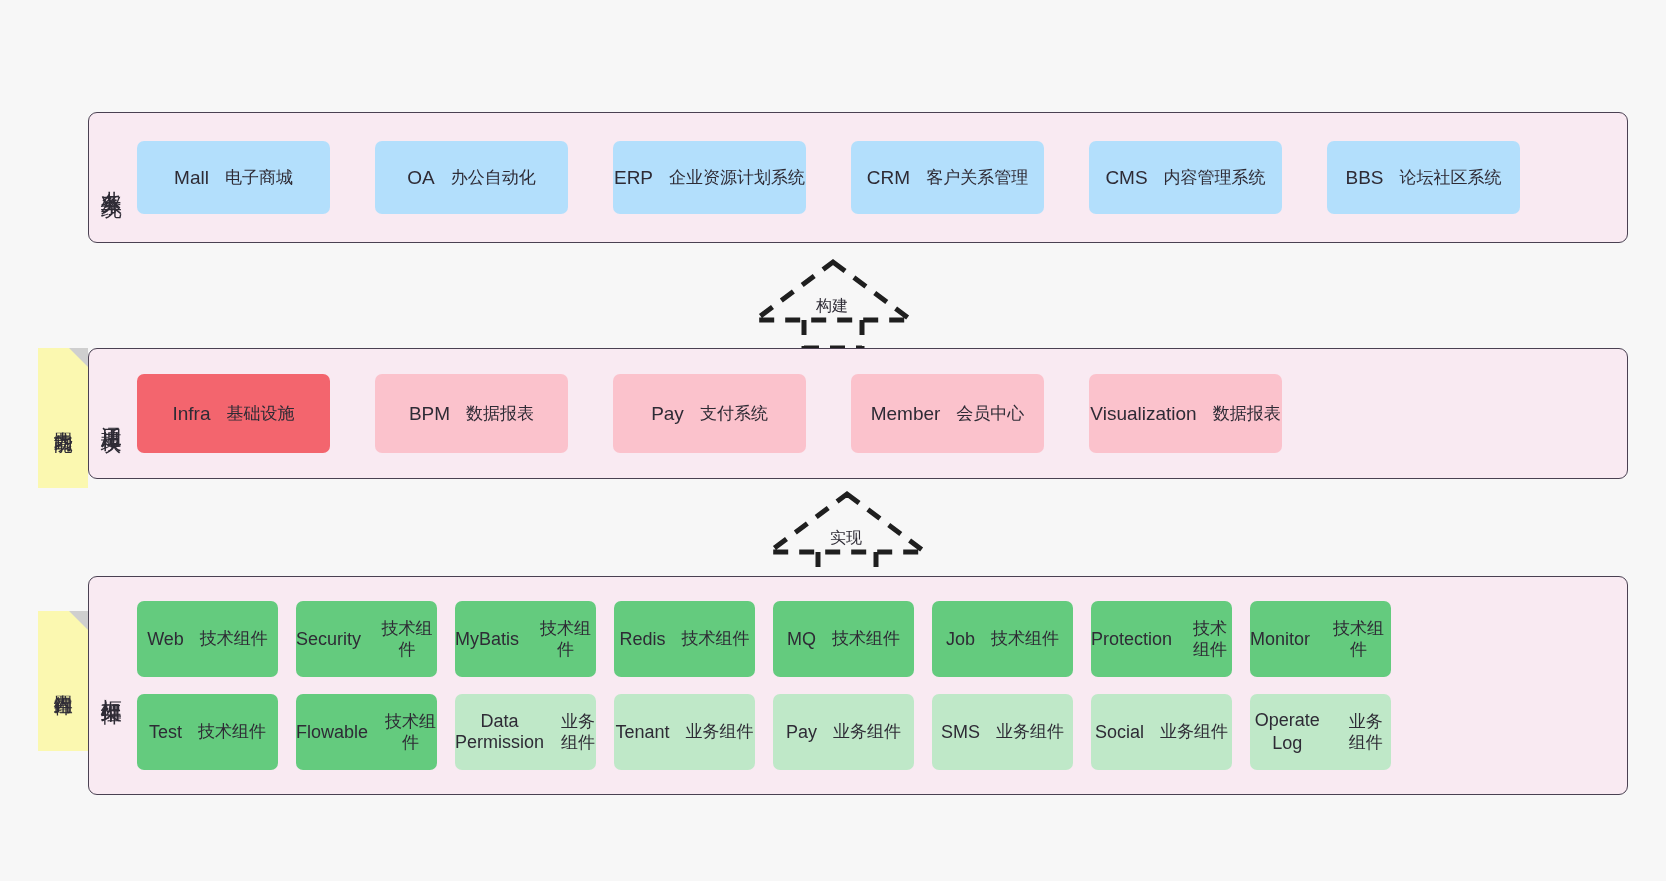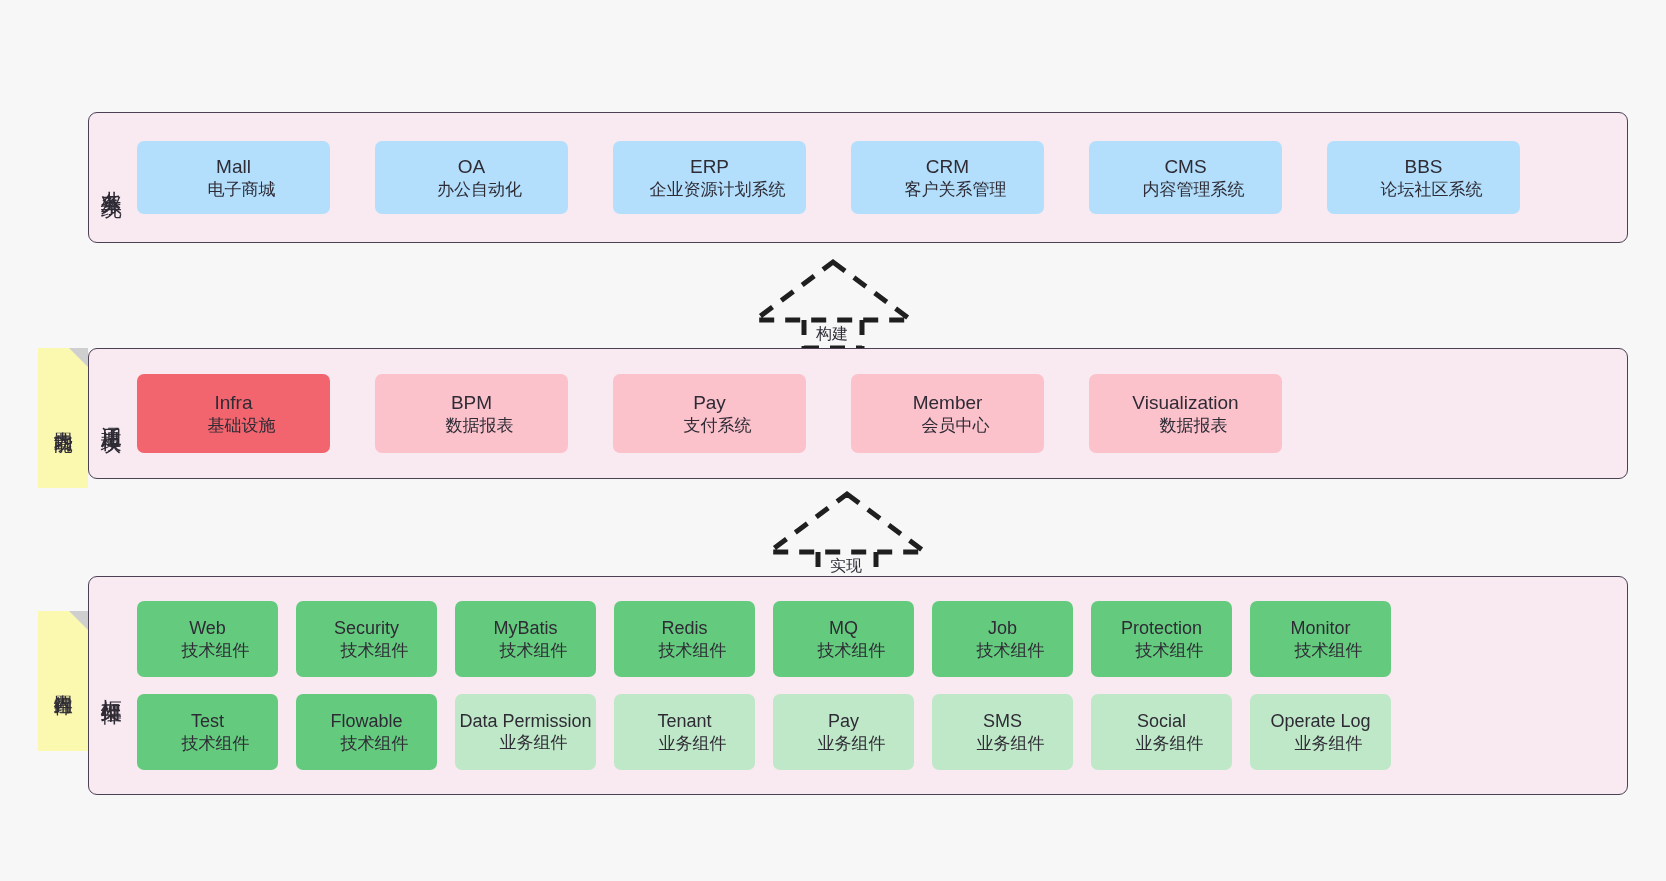--- a/index.html
+++ b/index.html
@@ -46,21 +46,21 @@
     justify-content:flex-start;
     gap:0;
     padding:0;
   }
 
   
   .card{
     box-sizing:border-box;
     border-radius:7px;
     display:flex;
-    flex-direction:column;
+    flex-direction:row;
     align-items:center;
     justify-content:center;
     text-align:center;
     line-height:1.26;
     color:#2e2b35;
   }
   .card .l1{font-size:19px;}
   .card .l2{font-size:17px;padding-left:16px;}
 
   
@@ -134,21 +134,20 @@
   
   .arrow{position:absolute;}
   .arrow svg{display:block;overflow:visible;}
   .arrow-label{
     position:absolute;
     font-size:16px;
     color:#2e2b35;
     background:transparent;
     white-space:nowrap;
     line-height:1;
-    margin-top:28px;
   }
   #arrow-build{left:748px;top:258px;width:170px;height:92px;}
   #arrow-build .arrow-label{left:68px;top:40px;}
   #arrow-implement{left:762px;top:490px;width:170px;height:92px;}
   #arrow-implement .arrow-label{left:68px;top:40px;}
 </style>
 </head>
 <body>
 
 <div id="canvas">

